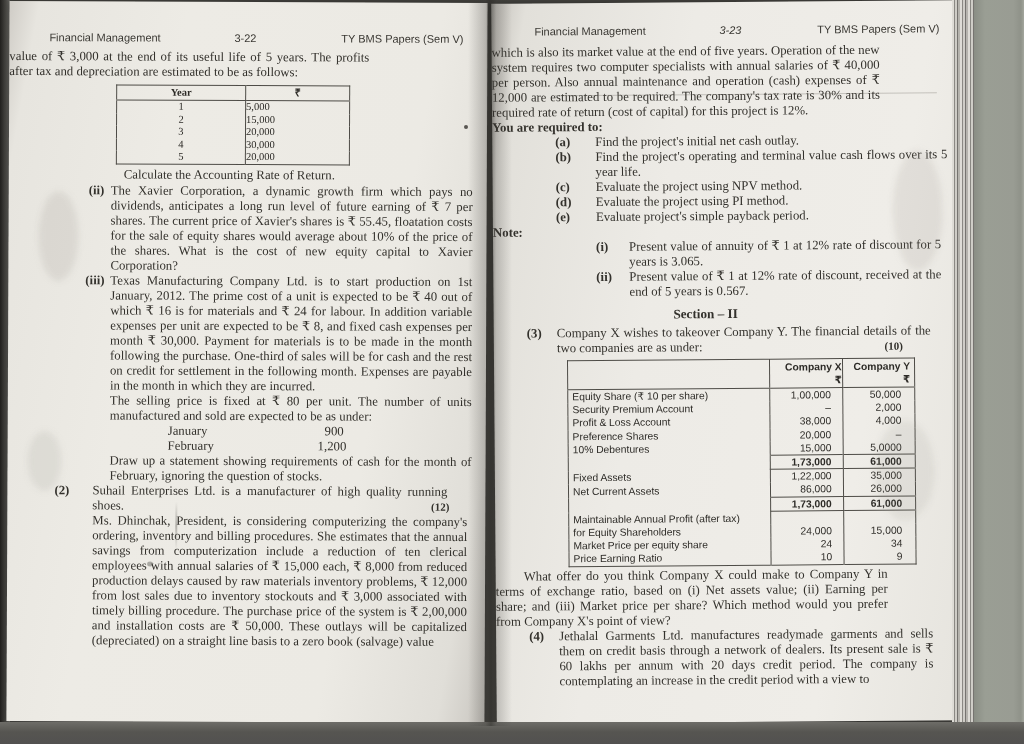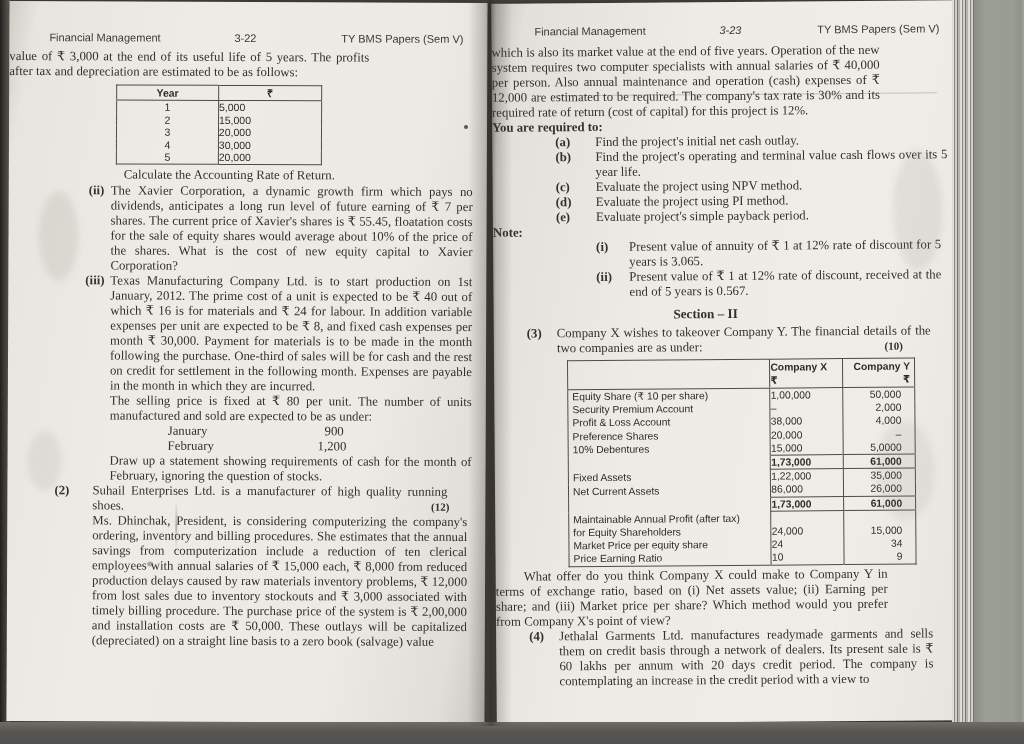--- a/index.html
+++ b/index.html
@@ -54,39 +54,39 @@
   .marks{position:absolute;font-weight:bold;font-size:11px;}
   .req-head{margin-left:63px;font-weight:bold;}
   .req-item{margin-left:63px;width:392px;padding-left:40px;box-sizing:border-box;}
   .note-head{margin-left:68px;font-weight:bold;}
   .note-item{margin-left:103px;width:345px;padding-left:33px;box-sizing:border-box;}
   .section-head{text-align:center;font-weight:bold;font-size:13.2px;margin:7px 40px 4px 0;}
   .item-3,.item-4{margin-left:33px;width:404px;padding-left:30px;box-sizing:border-box;}
   .question-para{margin-left:63px;width:392px;text-indent:28px;}
   
   .profit-table{
-    margin:5px 0 3px 107px;border-collapse:collapse;width:206px;
-    font-family:Liberation Sans, sans-serif;font-size:10.5px;color:#2d2b27;
+    margin:5px 0 3px 107px;border-collapse:collapse;width:234px;
+    font-family:Liberation Serif, serif;font-size:10.5px;color:#2d2b27;
   }
   .profit-table th,.profit-table td{padding:0;line-height:12.5px;}
   .profit-table{border:1.2px solid #4e4c47;}
   .profit-table thead th{border-bottom:1.2px solid #4e4c47;font-weight:bold;text-align:center;height:14px;}
   .profit-table .c0{width:128px;text-align:center;border-right:1.2px solid #4e4c47;}
   .profit-table .c1{text-align:left;padding-right:70px;}
   
   .company-table{
     margin:4px 0 2px 73px;border-collapse:collapse;width:348px;
     font-family:"Liberation Sans","DejaVu Sans",sans-serif;font-size:10.3px;color:#2d2b27;
     border:1.2px solid #4e4c47;
   }
   .company-table th,.company-table td{padding:0;line-height:13.2px;font-weight:normal;}
   .company-table thead th{border-bottom:1.2px solid #4e4c47;text-align:center;font-weight:bold;height:27px;vertical-align:top;padding-top:1px;}
   .company-table thead th span{display:block;line-height:13px;}
   .company-table .c0{width:222px;text-align:left;padding-left:4px;}
-  .company-table .c1{width:64px;text-align:left;padding-right:11px;border-left:1.2px solid #4e4c47;}
+  .company-table .c1{width:64px;text-align:right;padding-right:11px;border-left:1.2px solid #4e4c47;}
   .company-table .c2{width:62px;text-align:right;padding-right:13px;border-left:1.2px solid #4e4c47;}
   .company-table tr.subtotal td{font-weight:bold;}
   .company-table tr.subtotal td.c1,.company-table tr.subtotal td.c2{
     border-top:1.2px solid #4e4c47;border-bottom:1.2px solid #4e4c47;}
   
   .gutter-shadow{
     position:absolute;top:0;left:468px;width:44px;height:726px;z-index:5;pointer-events:none;
     background:linear-gradient(to right,rgba(60,58,54,0) 0%,rgba(60,58,54,.28) 40%,rgba(45,44,40,.55) 52%,rgba(60,58,54,.25) 64%,rgba(60,58,54,0) 100%);
   }
   .left-edge{

